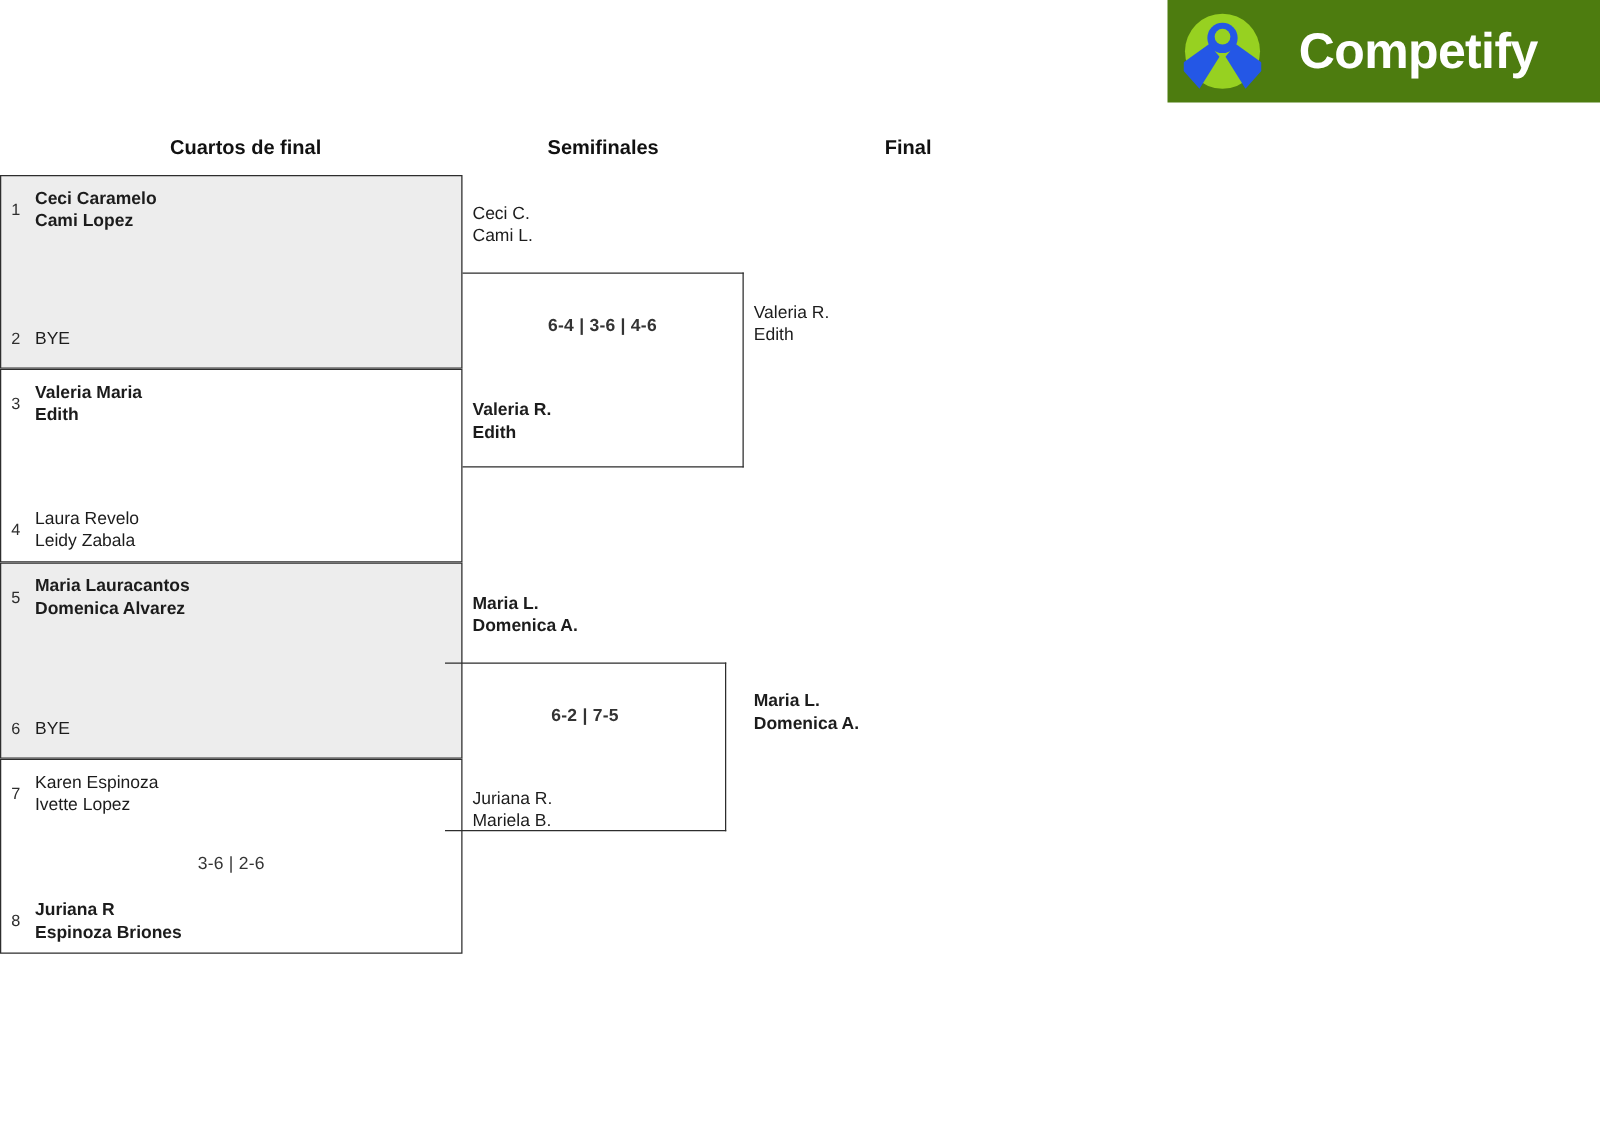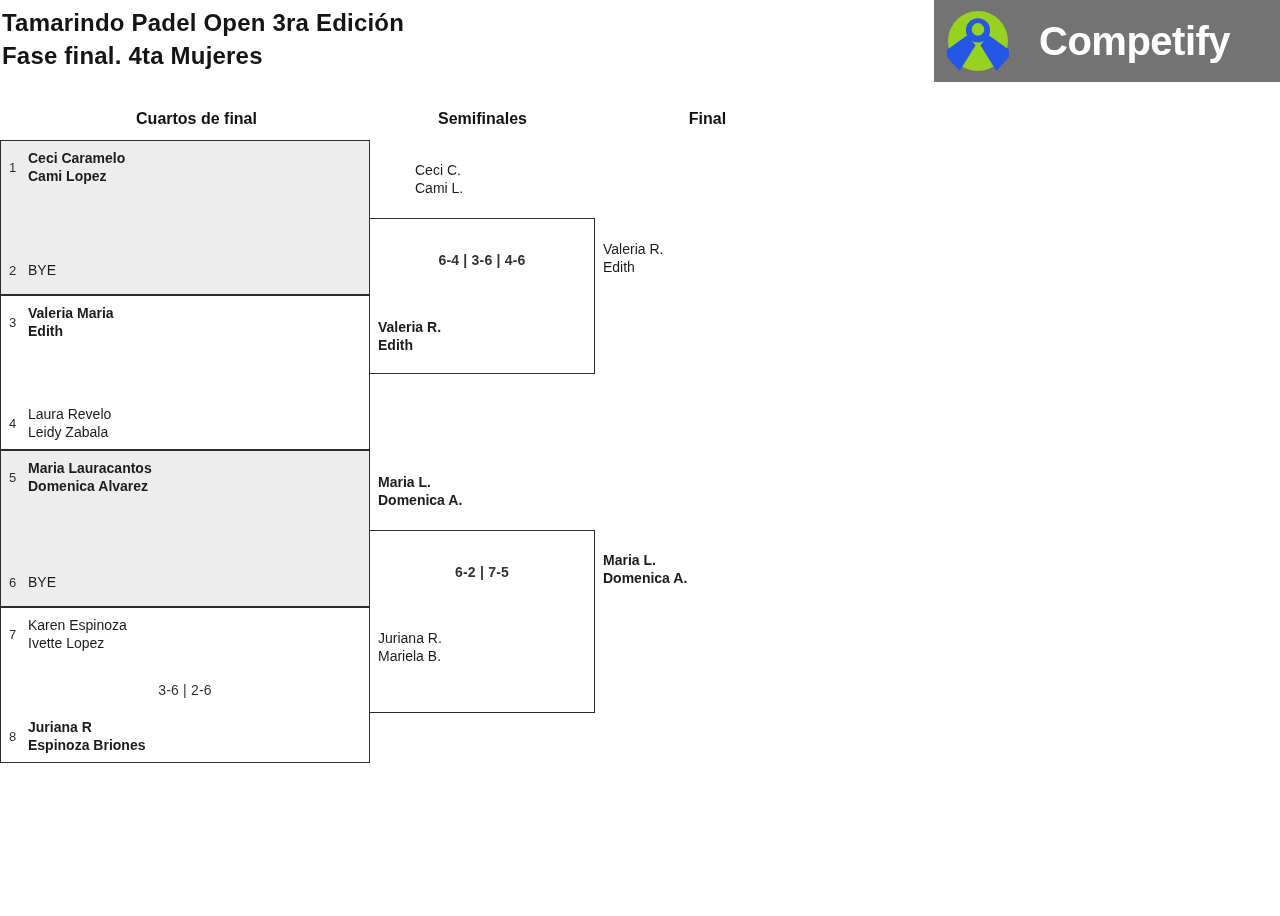--- a/index.html
+++ b/index.html
@@ -11,36 +11,36 @@
 
   
   .title-block { position:absolute; left:2px; top:6px; }
   .title-line {
     font-size:24px; line-height:33px; font-weight:700; color:#141414;
     letter-spacing:0.2px;
   }
 
   .logo-banner {
     position:absolute; left:934px; top:0; width:346px; height:82px;
-    background:#737373; display:flex; align-items:center;
+    background:#4d7c0f; display:flex; align-items:center;
   }
   .logo-icon { margin-left:13px; width:62px; height:62px; flex:0 0 62px; }
   .logo-wordmark {
     margin-left:30px; color:#ffffff; font-size:40px; font-weight:700;
     letter-spacing:-0.5px;
   }
 
   
   .round-header {
     position:absolute; top:110px; text-align:center;
     font-size:16px; font-weight:700; color:#111;
   }
   .rh-qf { left:0; width:370px;padding-left:23px; }
   .rh-sf { left:370px; width:225px; }
-  .rh-f  { left:595px; width:225px; }
+  .rh-f  { left:614px; width:225px; }
 
   
   .qf-box {
     position:absolute; left:0; width:370px;
     border:1px solid #2d2d2d; background:#fff;
   }
   .qf-box.bye { background:#ededed; }
   .qf1 { top:140px; height:155px; }
   .qf2 { top:295px; height:155px; }
   .qf3 { top:450px; height:157px; }
@@ -62,45 +62,41 @@
   }
   .qf-score { top:74px; }
 
   
   .match-box {
     position:absolute; border:1px solid #2d2d2d; border-left:none;
     background:transparent;
     font-weight:bold;
   }
   .sf1 { left:370px; top:218px; width:225px; height:156px; }
-  .sf2 { left:370px; top:530px; width:225px; height:183px; }
+  .sf2 { left:356px; top:530px; width:225px; height:135px; }
   .final-box { left:595px; top:296px; width:225px; height:310px; }
   .sf-score { top:33px; }
   .final-score { top:110px; }
 
   
   .adv-label {
     position:absolute; font-size:14px; line-height:18px; color:#1c1c1c;
   }
-  .lbl-sf1-top { left:378px; top:161px;margin-left:37px; }
+  .lbl-sf1-top { left:378px; top:161px; }
   .lbl-sf1-bottom { left:378px; top:318px; }
   .lbl-sf2-top { left:378px; top:473px; }
   .lbl-sf2-bottom { left:378px; top:629px; }
   .lbl-final-top { left:603px; top:240px; }
   .lbl-final-bottom { left:603px; top:551px; }
 </style>
 </head>
 <body>
 
 <div class="page">
 
-  <div class="title-block">
-    <div class="title-line">Tamarindo Padel Open 3ra Edición</div>
-    <div class="title-line">Fase final. 4ta Mujeres</div>
-  </div>
 
   <div class="logo-banner">
     <svg class="logo-icon" viewBox="0 0 64 64" aria-hidden="true">
       <circle cx="32" cy="32" r="31" fill="#97D121"></circle>
       <circle cx="32" cy="21" r="12.5" fill="#2457E6"></circle>
       <circle cx="32" cy="20" r="6.5" fill="#97D121"></circle>
       <path d="M21,26 L29.5,36.5 L13,63 L-4,44 Z" fill="#2457E6"></path>
       <path d="M43,26 L34.5,36.5 L51,63 L68,44 Z" fill="#2457E6"></path>
     </svg>
     <div class="logo-wordmark">Competify</div>

